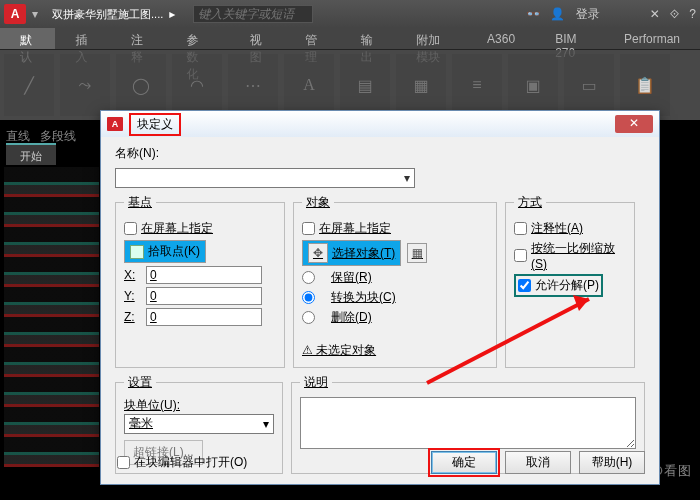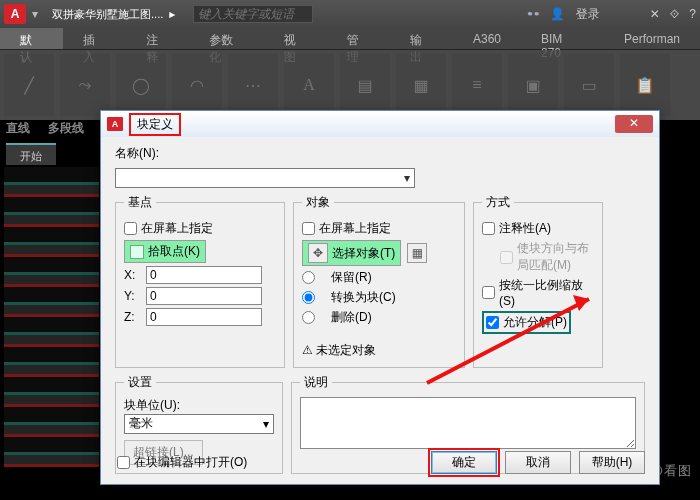--- a/index.html
+++ b/index.html
@@ -8,42 +8,42 @@
   .logo { width: 22px; height: 20px; background: #d4232a; color: #fff; font-weight: bold; display: flex; align-items: center; justify-content: center; border-radius: 2px; }
   .dropdown-arr { color: #bbb; }
   .doc-title { font-size: 11px; margin-left: 8px; }
   .searchbox { margin-left: 12px; width: 120px; height: 18px; background: #333; border: 1px solid #555; color: #888; font-style: italic; padding: 0 4px; }
   .title-right { margin-left: auto; display: flex; gap: 10px; align-items: center; color: #ccc; }
   .ribtabs { height: 22px; background: #444; display: flex; color: #bbb; font-size: 11px; border-bottom: 1px solid #222; }
   .ribtabs div { padding: 4px 20px; }
   .ribtabs .active { background: #666; color: #fff; }
   .ribbon { height: 70px; background: #555; display: flex; gap: 6px; padding: 4px; opacity: .85;}
   .ribgrp { width: 50px; background: #505050; display:flex; align-items:center; justify-content:center; color:#888; font-size:16px;}
-  .ribtxt { position:absolute; top:120px; left:6px; color:#888; font-size:11px; display:flex; gap:18px;font-weight:bold;}
+  .ribtxt { position:absolute; top:128px; left:6px; color:#888; font-size:11px; display:flex; gap:10px;}
   .starttab { position:absolute; top:143px; left:6px; background:#3a3a3a; color:#ccc; padding:4px 14px; font-size:11px; border-top:2px solid #5aa;}
   .canvas { position:absolute; top:165px; left:0; right:0; bottom:0; background:#000; }
   .canvas .art { position:absolute; left:4px; top:2px; width:95px; height:300px; background: repeating-linear-gradient(0deg,#a22 0 3px,#333 3px 12px,#276 12px 15px,#111 15px 30px); opacity:.7;}
   .watermark { position:absolute; right:8px; bottom:20px; color:#888; font-size:13px; letter-spacing:1px;}
   
   .dialog { position:absolute; left:100px; top:110px; width:560px; height:375px; background:#f0f0f0; border:1px solid #6a8bb0; box-shadow:0 4px 12px rgba(0,0,0,.5);}
   .dlg-title { height:26px; background:linear-gradient(#fff,#e2ecf7); display:flex; align-items:center; padding:0 6px; }
   .dlg-title .logo-sm{ width:16px; height:14px; background:#d4232a; color:#fff; font-size:9px; font-weight:bold; display:flex;align-items:center;justify-content:center;border-radius:1px;}
   .dlg-title .ttxt{ margin-left:6px; border:2px solid #e11; padding:1px 6px;}
   .dlg-close { margin-left:auto; width:38px; height:18px; background:#c94f4f; color:#fff; text-align:center; border-radius:2px; line-height:17px;}
   .dlg-body { padding:8px 14px; color:#000; }
   .row { display:flex; align-items:center; gap:6px; margin-bottom:6px;}
   .namecombo { width:300px; height:20px; border:1px solid #7a7a7a; background:#fff; position:relative;}
   .namecombo::after{content:"▾"; position:absolute; right:4px; top:2px; color:#333;}
   .cols { display:flex; gap:8px; margin-top:2px;}
-  fieldset { border:1px solid #bdbdbd; padding:6px 8px 8px; }
+  fieldset { border:1px solid #bdbdbd; padding:6px 8px 8px;text-decoration:underline; }
   legend { padding:0 4px; }
-  .fcol1{ width:170px;} .fcol2{ width:172px;padding-left:8px;} .fcol3{ width:130px;}
+  .fcol1{ width:170px;} .fcol2{ width:204px;padding-left:8px;} .fcol3{ width:130px;}
   .chk { display:flex; align-items:center; gap:4px; margin:3px 0;}
   .chk input{ width:13px; height:13px;}
-  .btn-sm{ display:inline-flex; align-items:center; gap:4px; border:1px solid #9a9a9a; background:#86efac; padding:2px 5px;}
+  .btn-sm{ display:inline-flex; align-items:center; gap:4px; border:1px solid #9a9a9a; background:#0ea5e9; padding:2px 5px;}
   .btn-sm .ic{ width:14px;height:14px;border:1px solid #7a7;background:#dfe;display:inline-block;}
   .coord{ display:flex; align-items:center; gap:6px; margin:3px 0;}
   .coord label{ width:16px;}
   .coord input{ width:116px; height:18px; border:1px solid #888; padding:0 3px;}
   .rad{ display:flex; align-items:center; gap:16px; margin:3px 0;}
   .rad input{width:13px;height:13px;}
   .gray{ color:#9a9a9a;}
   .highlight { border:2px solid #0f766e; padding:1px 2px; display:inline-flex;}
   .cols2{ display:flex; gap:8px; margin-top:6px;}
   .fsettings{ width:157px;} .fdesc{ width:412px;}
@@ -81,20 +81,21 @@
 </div>
 
 <div class="ribtabs">
   <div class="active">默认</div>
   <div>插入</div>
   <div>注释</div>
   <div>参数化</div>
   <div>视图</div>
   <div>管理</div>
   <div>输出</div>
+  <div>附加模块</div>
   <div>A360</div>
   <div>BIM 270</div>
   <div>Performan</div>
 </div>
 
 <div class="ribbon">
   <div class="ribgrp">╱</div>
   <div class="ribgrp">⤳</div>
   <div class="ribgrp">◯</div>
   <div class="ribgrp">◠</div>
@@ -182,24 +183,20 @@
             <span>删除(D)</span>
           </div>
         <div style="margin-top:16px">⚠ 未选定对象</div>
       </fieldset>
       <fieldset class="fcol3">
         <legend>方式</legend>
         <div class="chk">
             <input type="checkbox" style="">
             <span>注释性(A)</span>
           </div>
-        <div class="chk gray" style="margin-left:18px">
-            <input type="checkbox" disabled="" style="">
-            <span>使块方向与布局匹配(M)</span>
-          </div>
         <div class="chk">
             <input type="checkbox" style="">
             <span>按统一比例缩放(S)</span>
           </div>
         <div class="highlight">
           <div class="chk" style="margin:0">
               <input type="checkbox" checked="" style="">
               <span>允许分解(P)</span>
             </div>
         </div>

